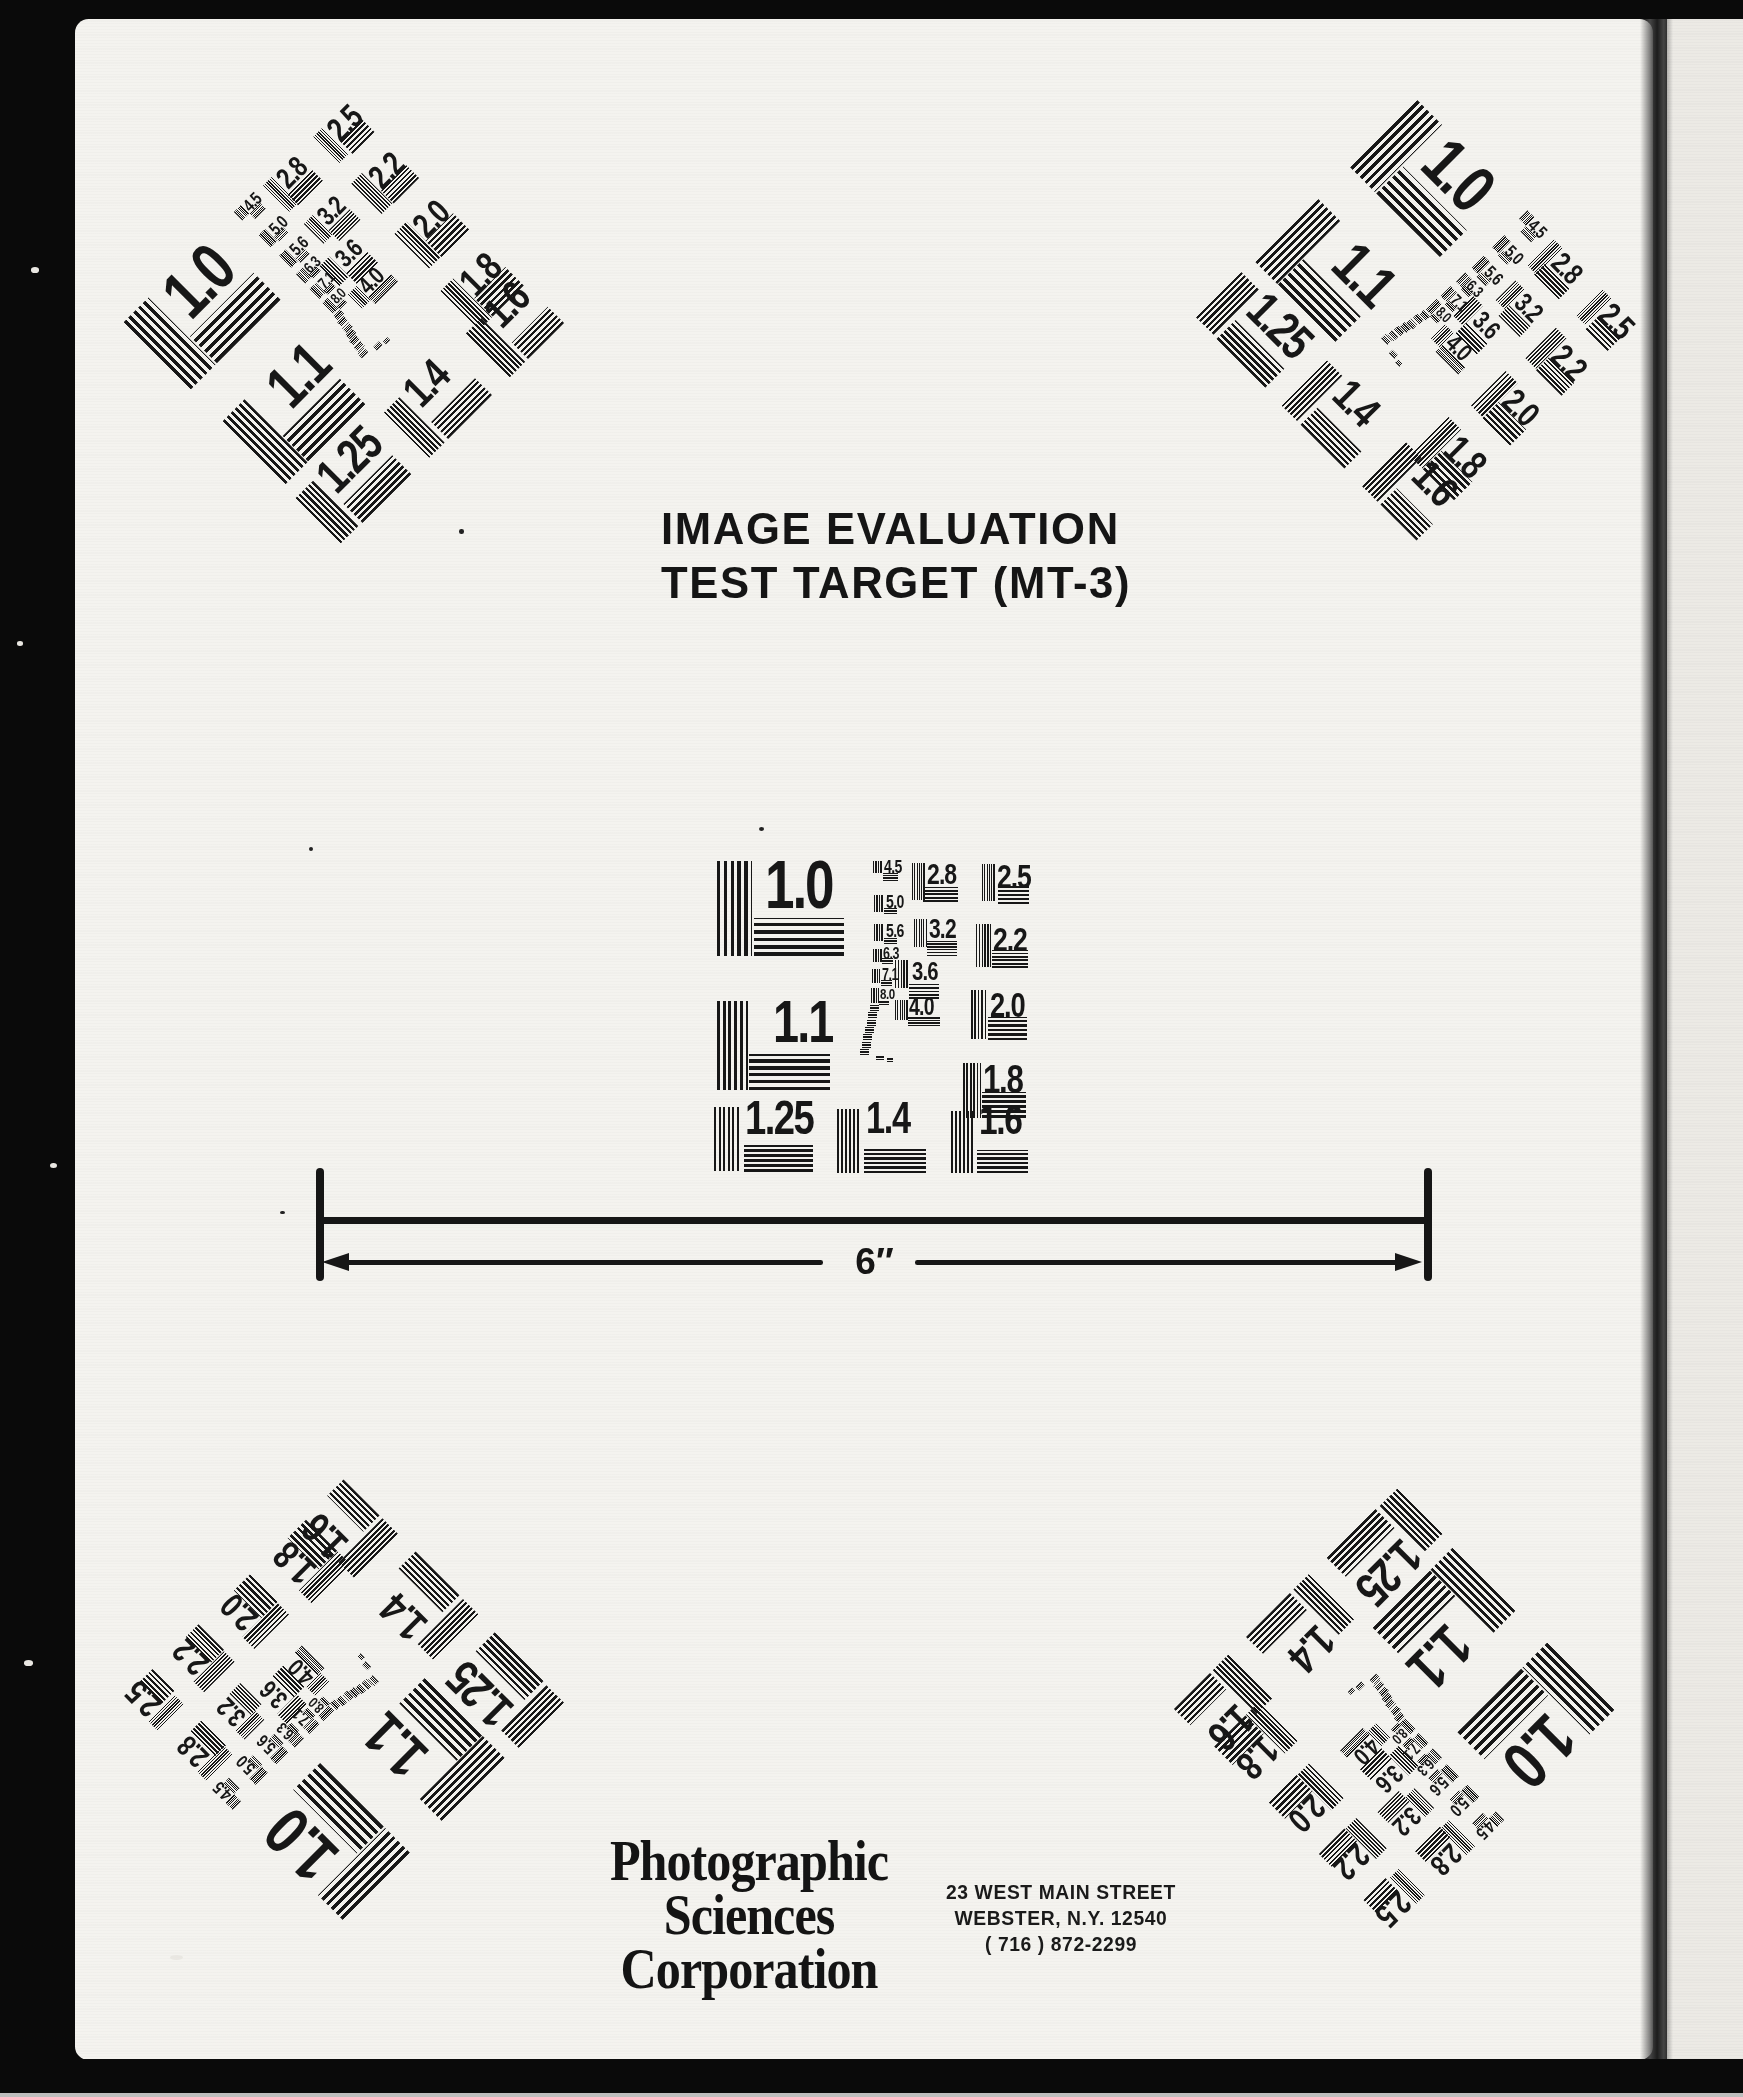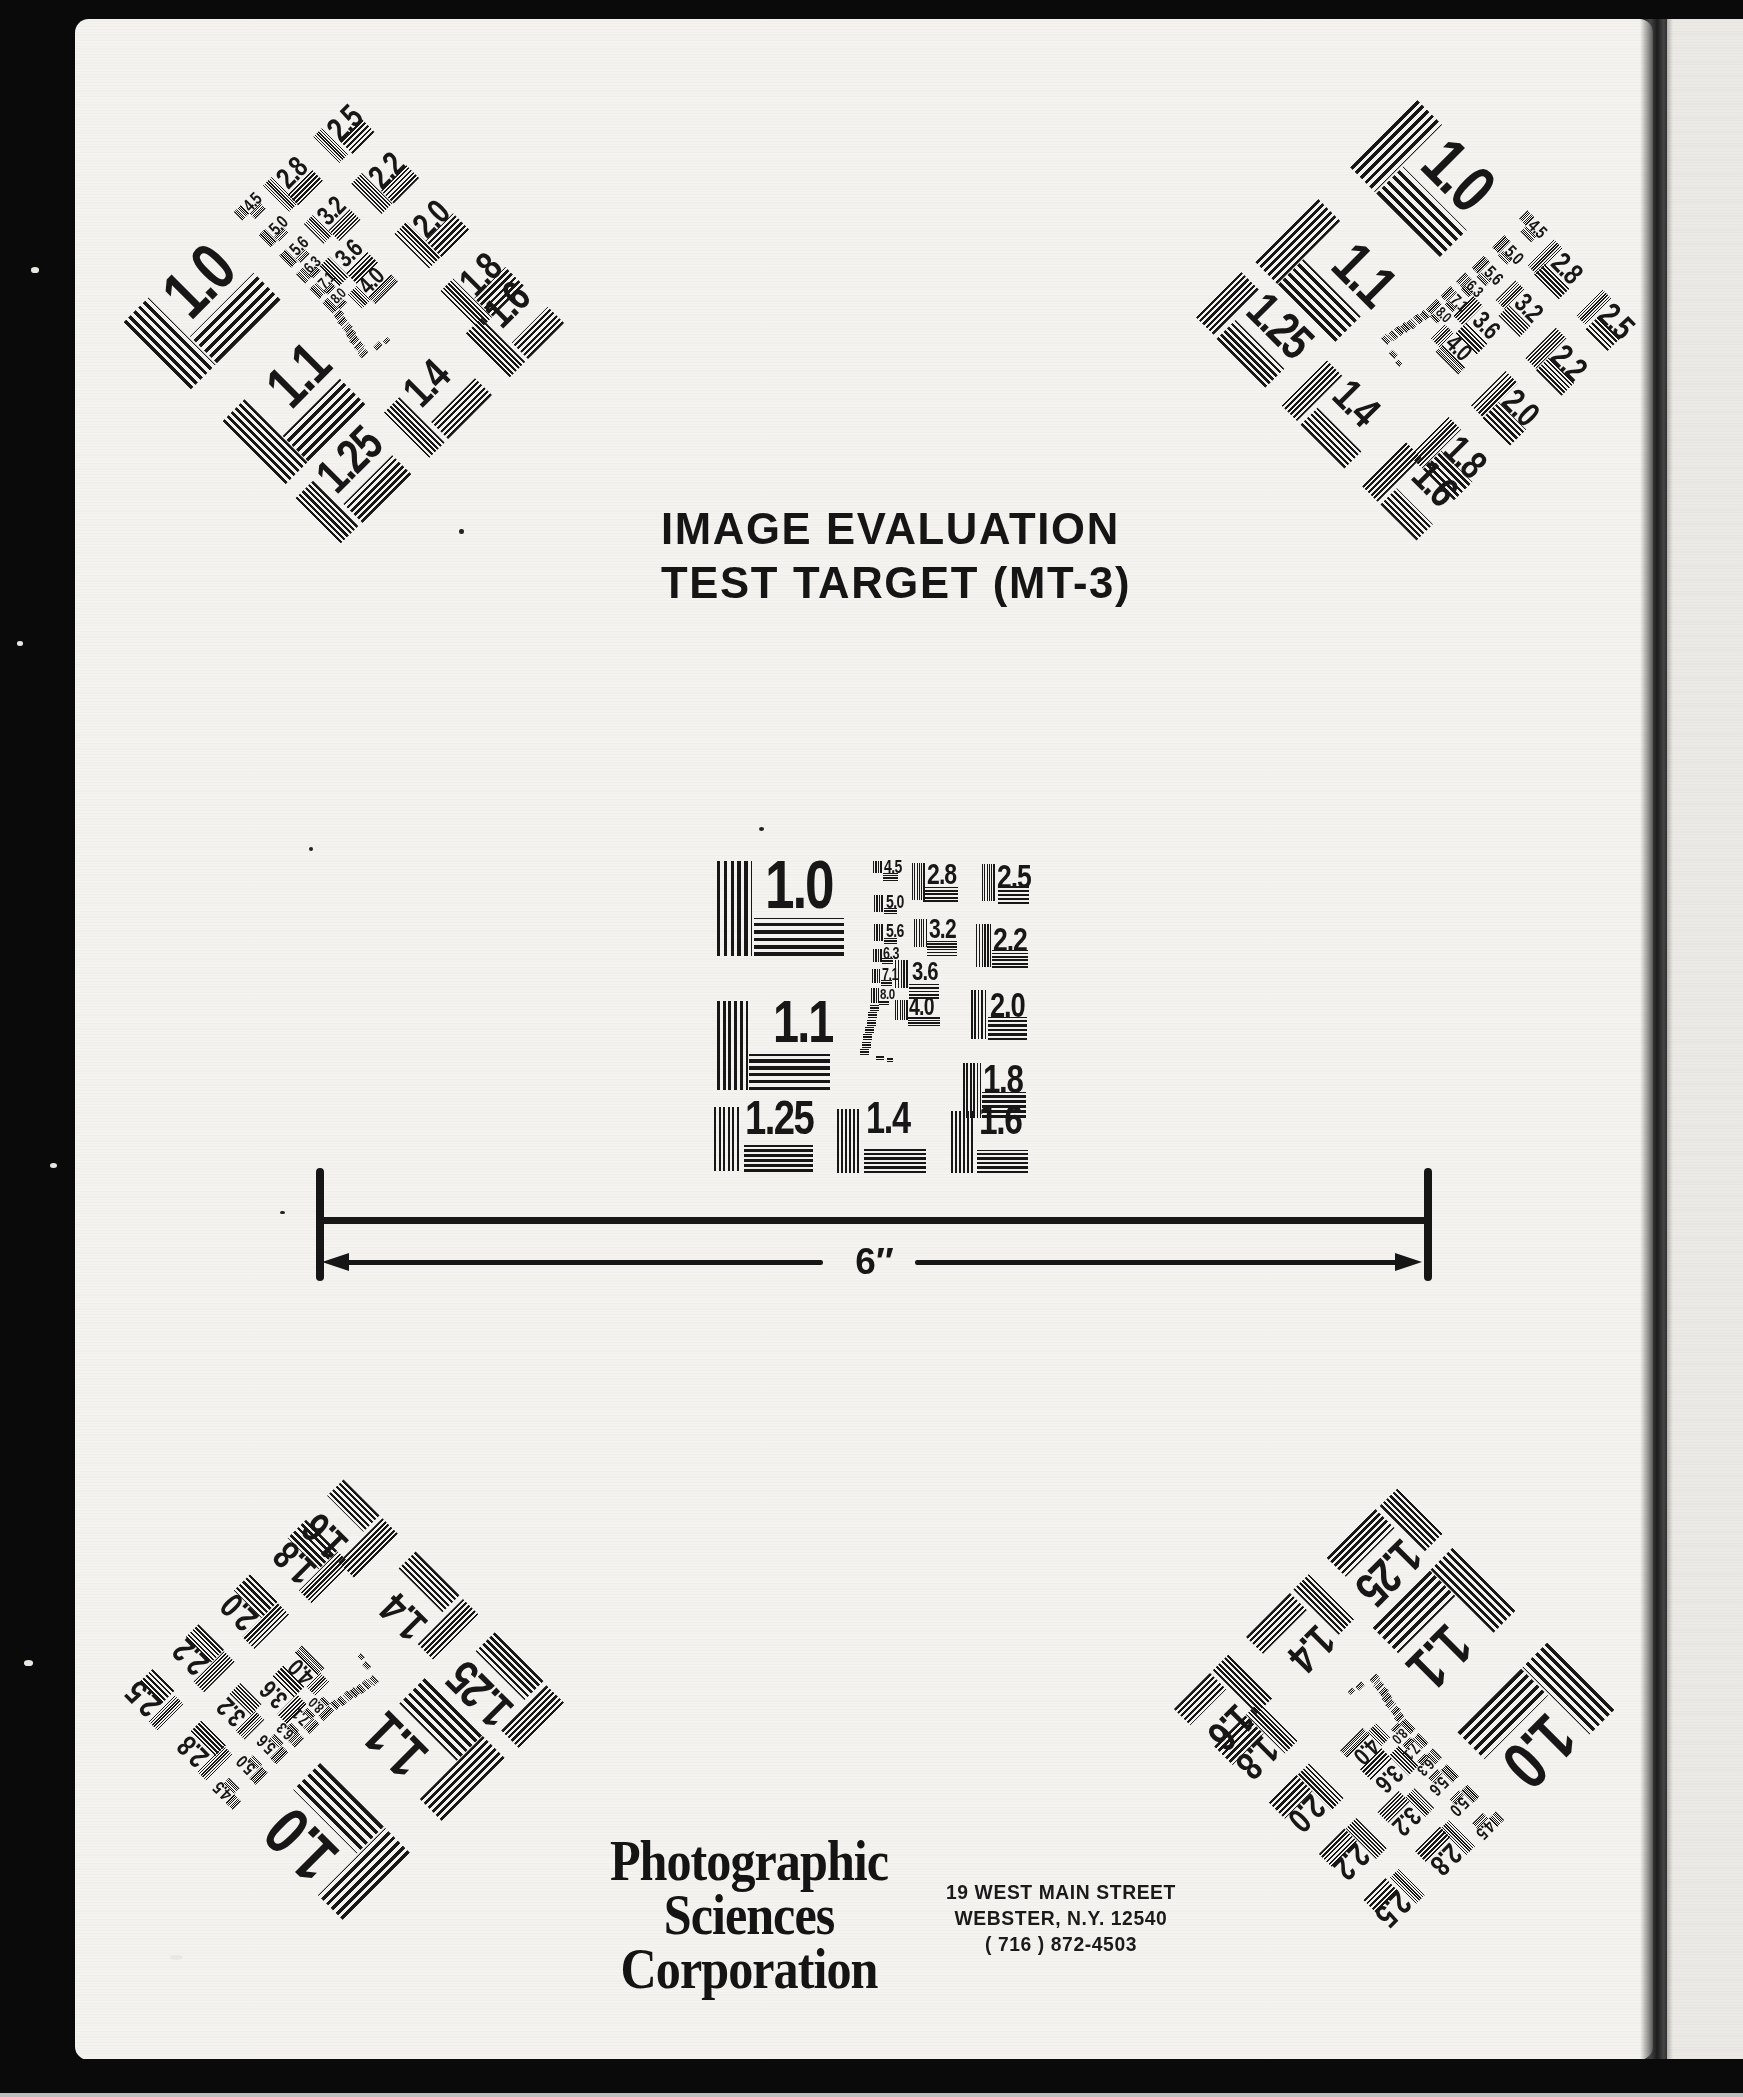--- a/index.html
+++ b/index.html
@@ -435,23 +435,23 @@
   <div class="ruler-arrowline" style="left:347px;width:476px"></div>
   <div class="ruler-arrowline" style="left:915px;width:482px"></div>
   <div class="ruler-label">6″</div>
 
   <div class="company">
     <div>Photographic</div>
     <div>Sciences</div>
     <div>Corporation</div>
   </div>
   <div class="address">
-    <div>19 WEST MAIN STREET</div>
+    <div>23 WEST MAIN STREET</div>
     <div>WEBSTER, N.Y. 12540</div>
-    <div>( 716 ) 872-4503</div>
+    <div>( 716 ) 872-2299</div>
   </div>
 
   <div class="speck light" style="left:31px;top:267px;width:8px;height:5.7px"></div>
   <div class="speck light" style="left:17px;top:641px;width:5.7px;height:4.5px"></div>
   <div class="speck light" style="left:50px;top:1163px;width:6.8px;height:5.1px"></div>
   <div class="speck light" style="left:24px;top:1660px;width:9px;height:5.7px"></div>
   <div class="speck light" style="left:170px;top:1955px;width:12.5px;height:5.1px"></div>
   <div class="speck dark" style="left:459px;top:529px;width:4.5px;height:4.5px"></div>
   <div class="speck dark" style="left:759px;top:827px;width:5.1px;height:4px"></div>
   <div class="speck dark" style="left:309px;top:847px;width:4px;height:4px"></div>

